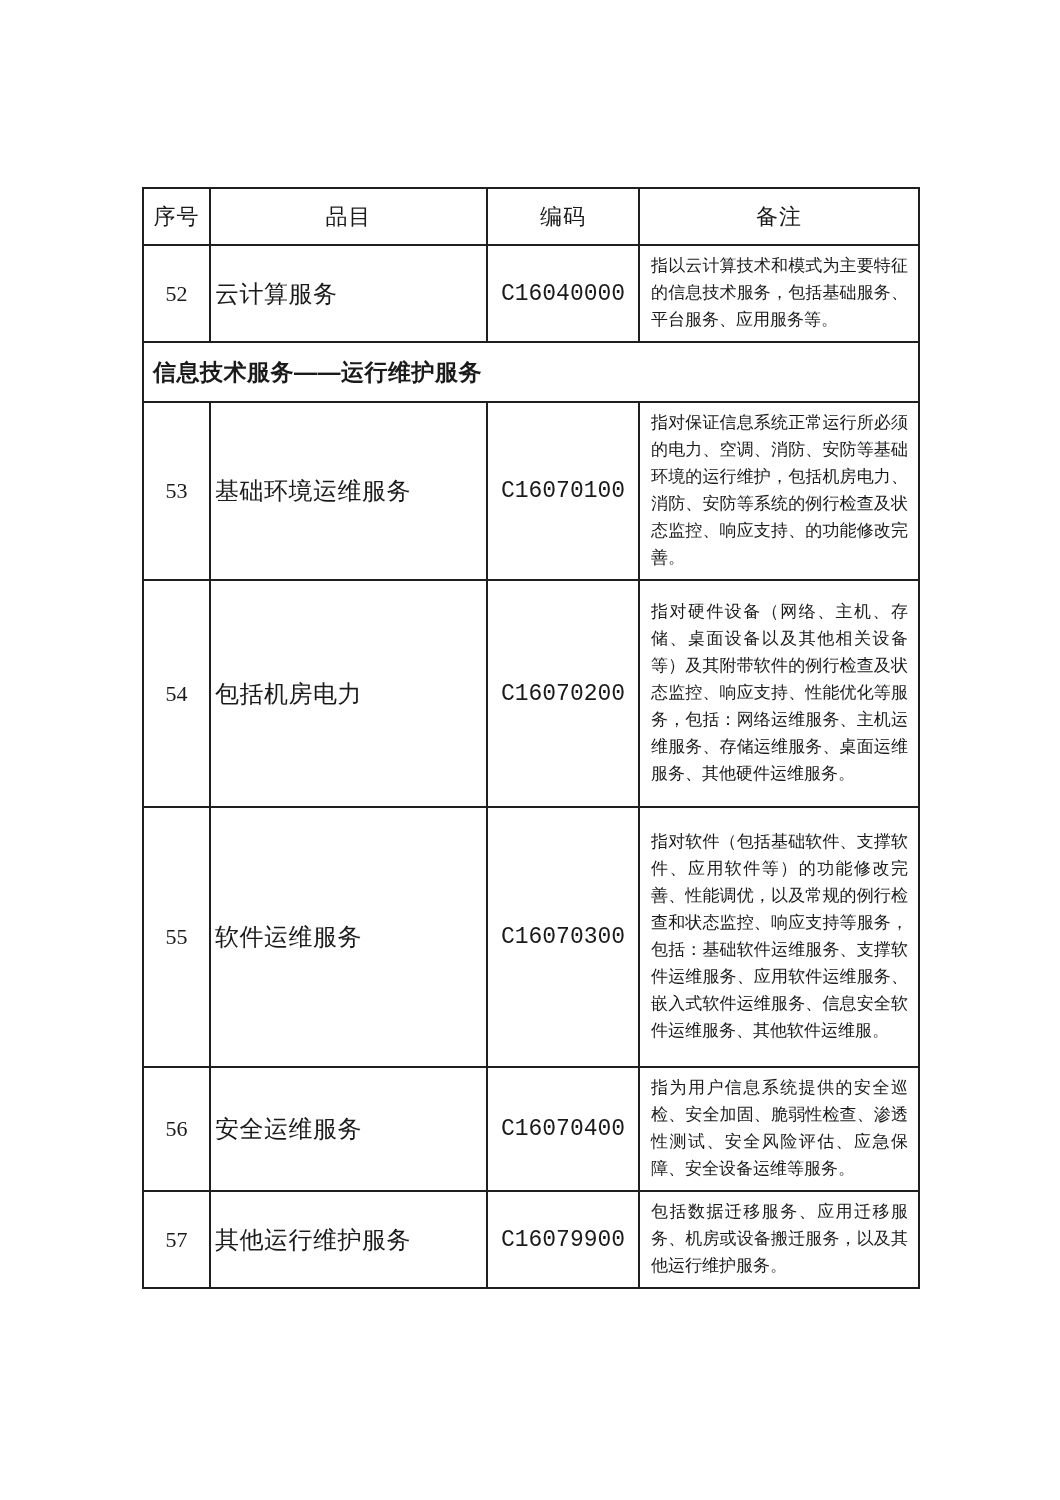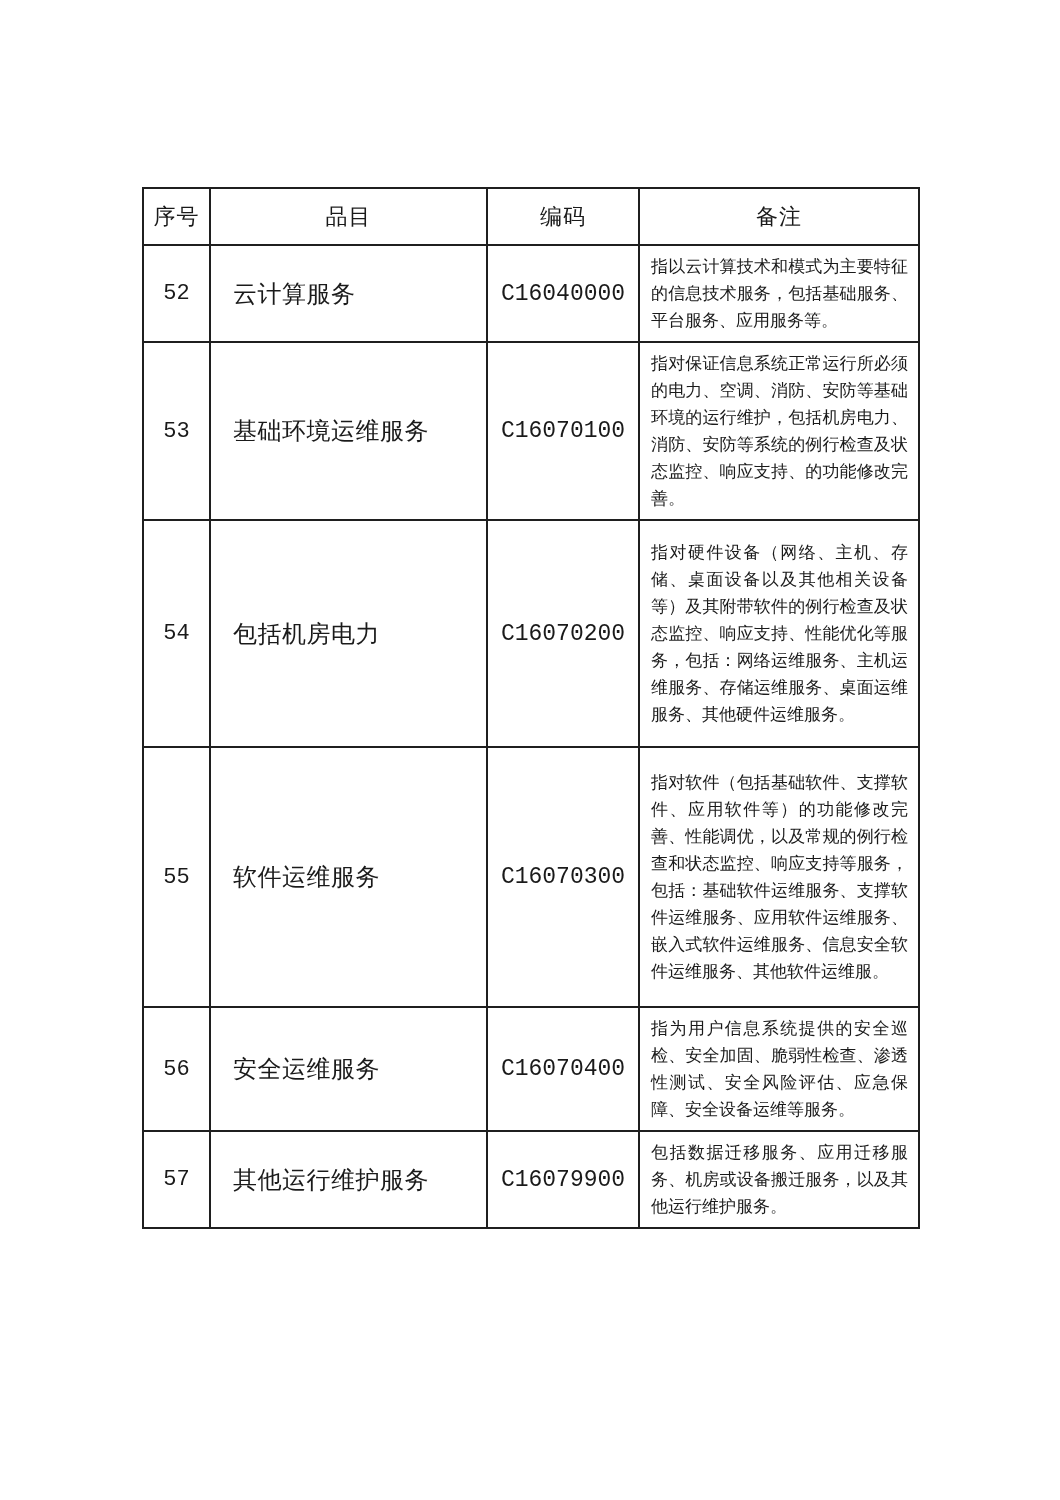--- a/index.html
+++ b/index.html
@@ -51,45 +51,46 @@
   tr.section-row-1 { height: 66px; }
   tr.section-row-2 { height: 60px; }
   
   tr.row-52 { height: 88px;  }
   tr.row-53 { height: 176px; }
   tr.row-54 { height: 227px; }
   tr.row-55 { height: 260px; }
   tr.row-56 { height: 123px; }
   tr.row-57 { height: 87px;  }
   td.no-cell {
-    font-family: Liberation Mono, monospace;
+    font-family: Liberation Serif, serif;
     font-size: 22px;
     text-align: center;
     vertical-align: middle;
   }
   td.item-cell {
     font-size: 24px;
     text-align: left;
     vertical-align: middle;
-    padding-left: 22px;
+    padding-left: 4px;
     padding-right: 6px;
     letter-spacing: 0.5px;
   }
   td.code-cell {
     font-family: Liberation Mono, monospace;
     font-size: 23px;
     text-align: center;
     vertical-align: middle;
   }
   td.remark-cell {
     font-size: 17px;
     line-height: 27px;
     text-align: justify;
     vertical-align: middle;
     padding: 7px 10px 7px 11px;
+    font-family: Liberation Mono, monospace;
   }
 </style>
 </head>
 <body>
 
 <div class="page">
   <table class="doc-table">
     <colgroup>
       <col style="width:67px">
       <col style="width:277px">
@@ -106,20 +107,23 @@
     </thead>
     <tbody>
 
       <tr class="row-52">
         <td class="no-cell">52</td>
         <td class="item-cell">云计算服务</td>
         <td class="code-cell">C16040000</td>
         <td class="remark-cell">指以云计算技术和模式为主要特征的信息技术服务，包括基础服务、平台服务、应用服务等。</td>
       </tr>
 
+      <tr class="section-row-2">
+        <td colspan="4" class="section-cell">信息技术服务——运行维护服务</td>
+      </tr>
       <tr class="row-53">
         <td class="no-cell">53</td>
         <td class="item-cell">基础环境运维服务</td>
         <td class="code-cell">C16070100</td>
         <td class="remark-cell">指对保证信息系统正常运行所必须的电力、空调、消防、安防等基础环境的运行维护，包括机房电力、消防、安防等系统的例行检查及状态监控、响应支持、的功能修改完善。</td>
       </tr>
       <tr class="row-54">
         <td class="no-cell">54</td>
         <td class="item-cell">包括机房电力</td>
         <td class="code-cell">C16070200</td>

